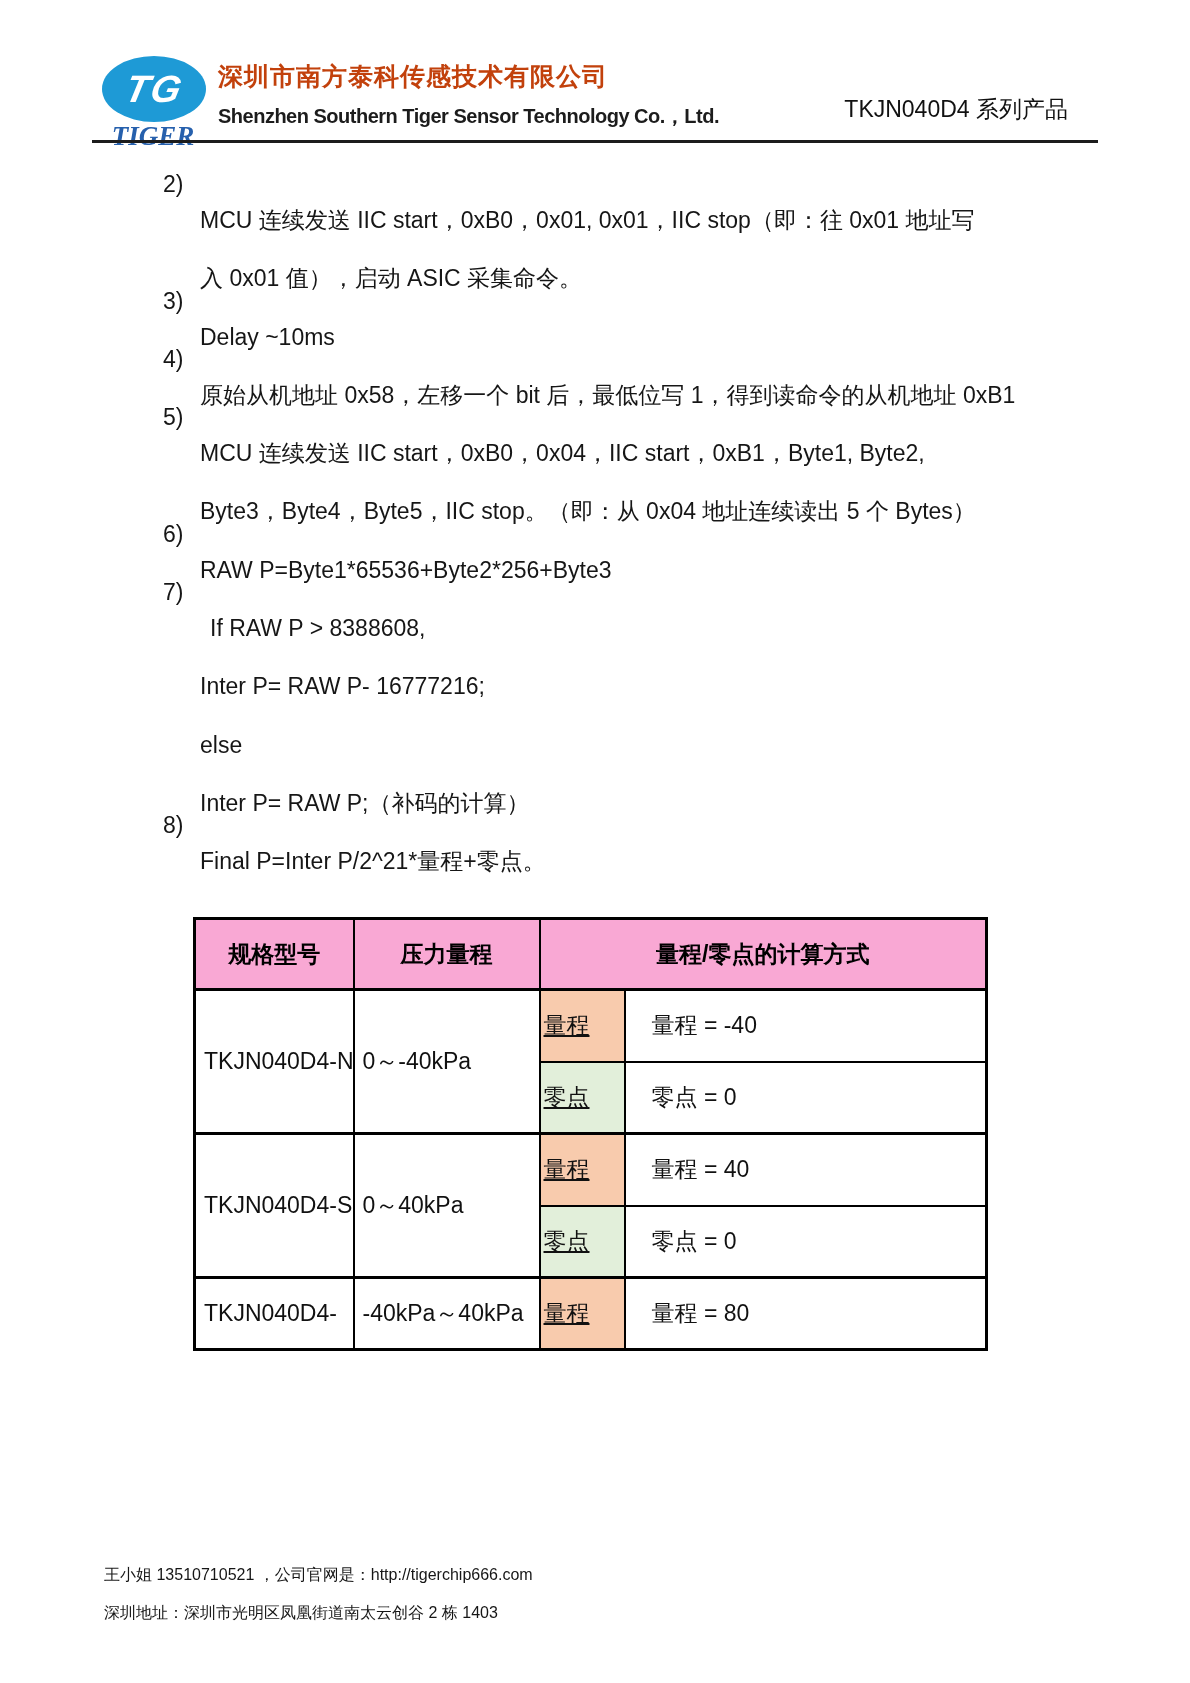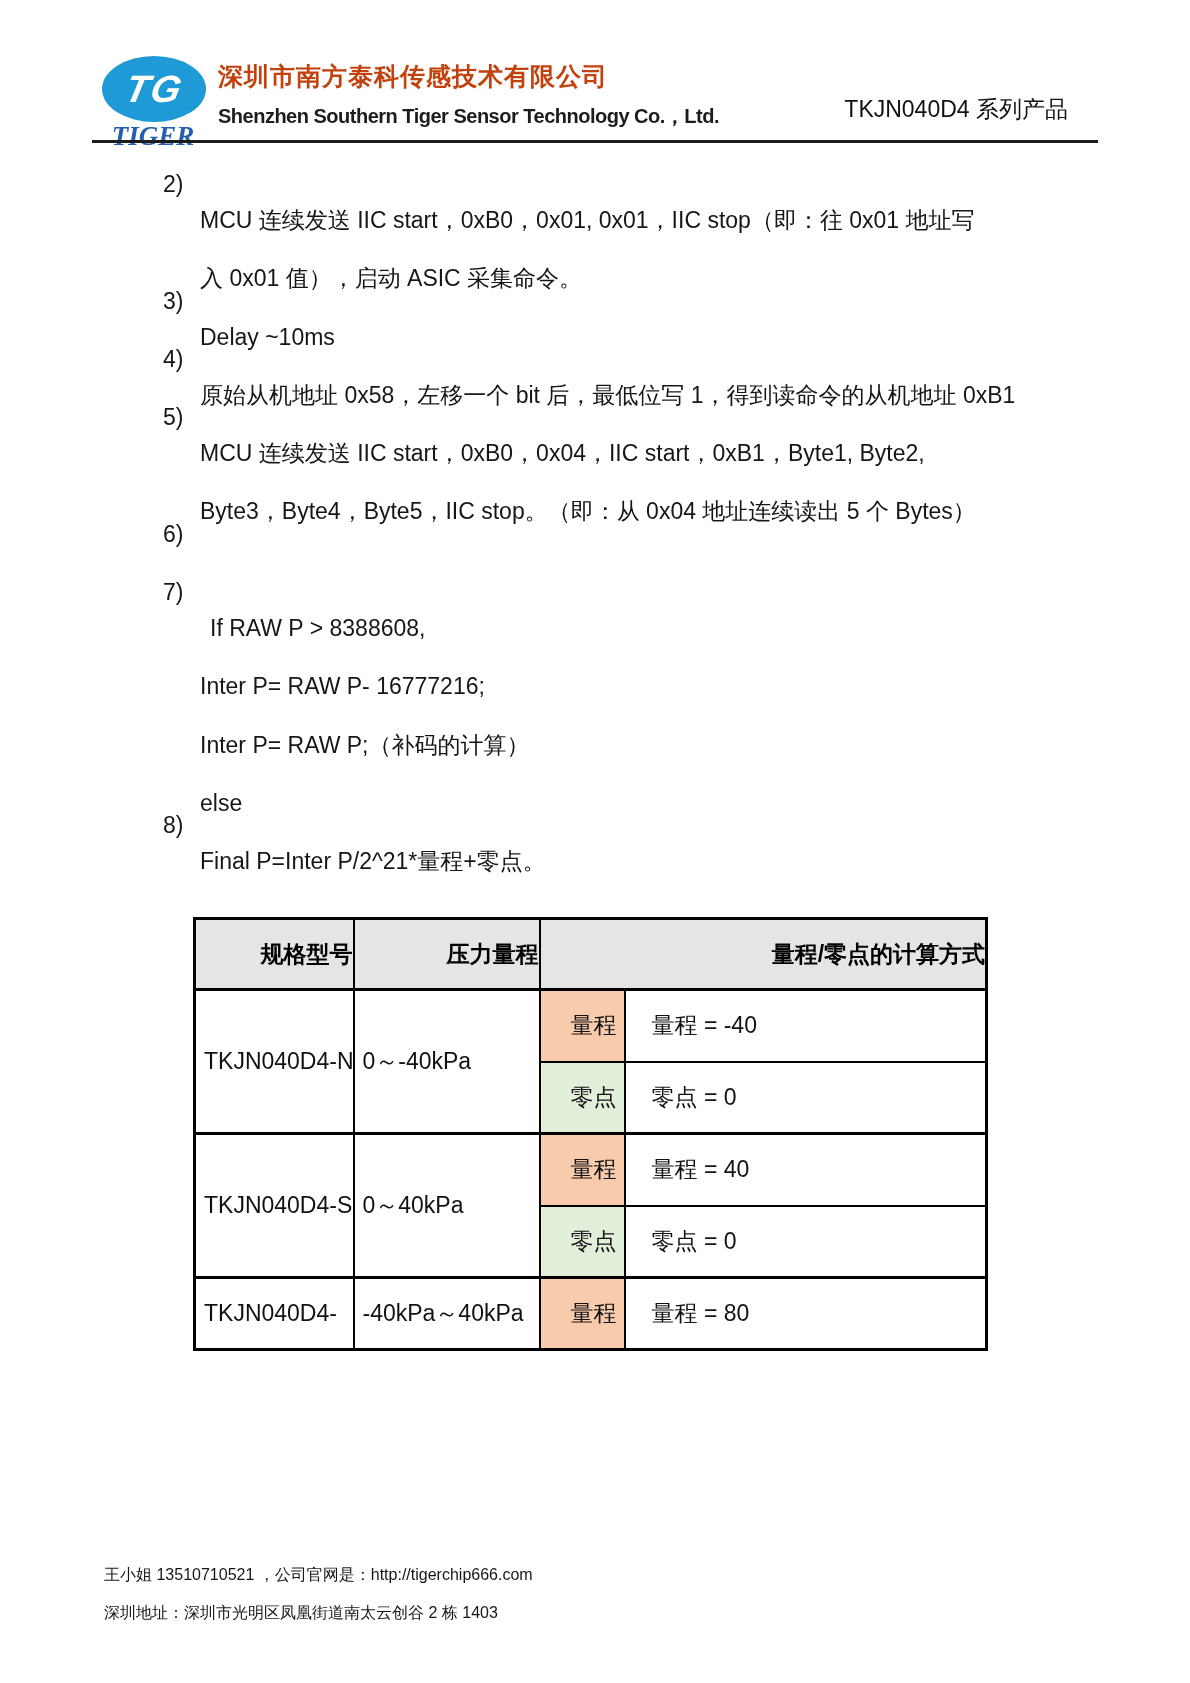--- a/index.html
+++ b/index.html
@@ -75,28 +75,28 @@
     font-size:23px; color:#111;
   }
   table.calc th, table.calc td {
     border:2px solid #000;
     vertical-align:middle;
     overflow:hidden; white-space:nowrap;
   }
   table.calc { border:3px solid #000; }
   tr.thead { height:71px; }
   tr.thead th {
-    background:#e5e5e5;
-    font-weight:700; text-align:right; color:#000;
+    background:#f9a8d4;
+    font-weight:700; text-align:center; color:#000;
   }
   tr.body-row { height:72px; }
   tr.group-start td { border-top:3px solid #000; }
   td.model { padding-left:8px; }
   td.range { padding-left:8px; }
-  td.lbl   { padding-left:30px; font-weight:500; }
+  td.lbl   { padding-left:3px; font-weight:500;text-decoration:underline; }
   td.lbl.orange { background:#f8cbad; }
   td.lbl.green  { background:#e2efda; }
   td.val   { padding-left:26px; font-weight:500; }
 
   
   .footer {
     position:absolute; left:104px; top:1556px;
     font-size:16px; line-height:38px; color:#161616;
   }
 </style>
@@ -135,36 +135,37 @@
     <div class="step-row">
       <span class="step-num">5)</span>
       <span class="step-text">MCU 连续发送 IIC start，0xB0，0x04，IIC start，0xB1，Byte1, Byte2,</span>
     </div>
     <div class="step-row">
       <span class="step-num"></span>
       <span class="step-text">Byte3，Byte4，Byte5，IIC stop。（即：从 0x04 地址连续读出 5 个 Bytes）</span>
     </div>
     <div class="step-row">
       <span class="step-num">6)</span>
+      <span class="step-text">RAW P=Byte1*65536+Byte2*256+Byte3</span>
     </div>
     <div class="step-row pad-sm">
       <span class="step-num">7)</span>
       <span class="step-text">If RAW P &gt; 8388608,</span>
     </div>
     <div class="step-row">
       <span class="step-num"></span>
       <span class="step-text">Inter P= RAW P- 16777216;</span>
     </div>
     <div class="step-row">
       <span class="step-num"></span>
+      <span class="step-text">else</span>
+    </div>
+    <div class="step-row">
+      <span class="step-num"></span>
       <span class="step-text">Inter P= RAW P;（补码的计算）</span>
-    </div>
-    <div class="step-row">
-      <span class="step-num"></span>
-      <span class="step-text">else</span>
     </div>
     <div class="step-row">
       <span class="step-num">8)</span>
       <span class="step-text">Final P=Inter P/2^21*量程+零点。</span>
     </div>
   </div>
 
   <div class="calc-table-wrap">
     <table class="calc">
       <colgroup>

